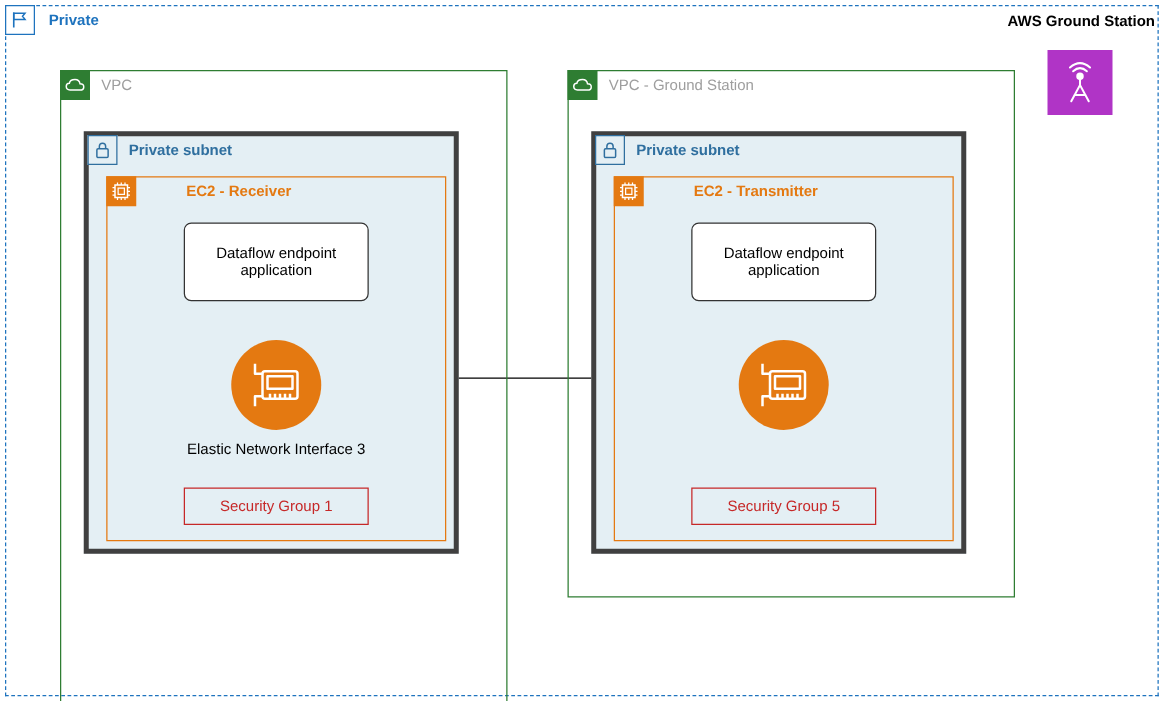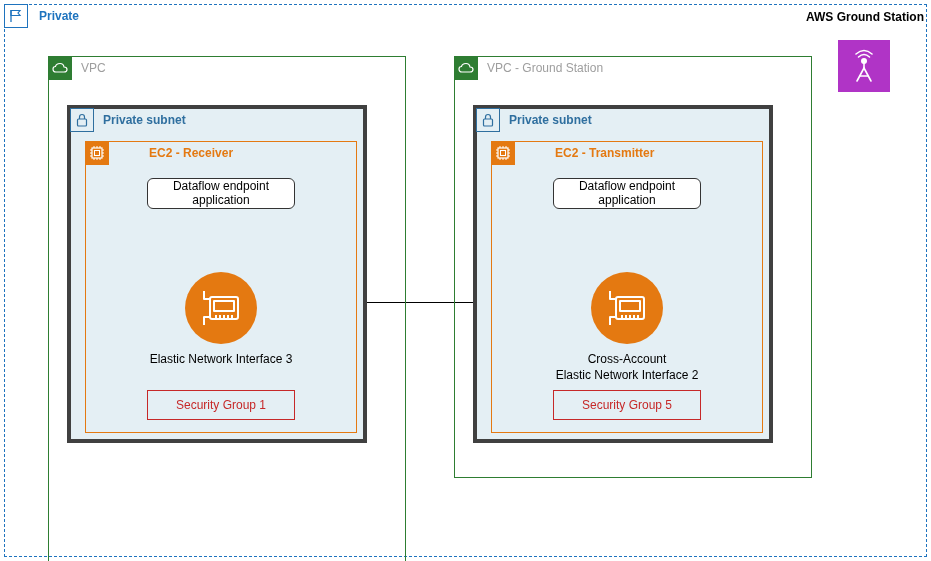--- a/index.html
+++ b/index.html
@@ -103,21 +103,21 @@
     font-weight: bold;
     font-size: 12px;
     margin-left: 31px;
   }
 
   .dataflow-box {
     position: absolute;
     top: 36px; left: 50%;
     transform: translateX(-50%);
     width: 148px;
-    padding: 0 6px;
+    padding: 16px 6px;
     border: 1px solid #333;
     border-radius: 6px;
     background: #fff;
     text-align: center;
     font-size: 12px;
     line-height: 1.2;
   }
 
   .eni-circle {
     position: absolute;
@@ -326,21 +326,17 @@
               <line x1="22" y1="26" x2="22" y2="30"></line>
             <line x1="26" y1="26" x2="26" y2="30"></line>
               <line x1="30" y1="26" x2="30" y2="30"></line>
               <line x1="34" y1="26" x2="34" y2="30"></line>
             <path d="M12 10 L6 10 L6 2"></path>
             <path d="M12 28 L6 28 L6 36"></path>
           </g>
         </svg>
       </div>
 
-      <div class="eni-label">
-        <span>Cross-Account</span><br>
-        <span>Elastic Network Interface 2</span>
-      </div>
 
       <div class="secgroup">Security Group 5</div>
     </div>
   </div>
 </div>
 
 </body></html>

